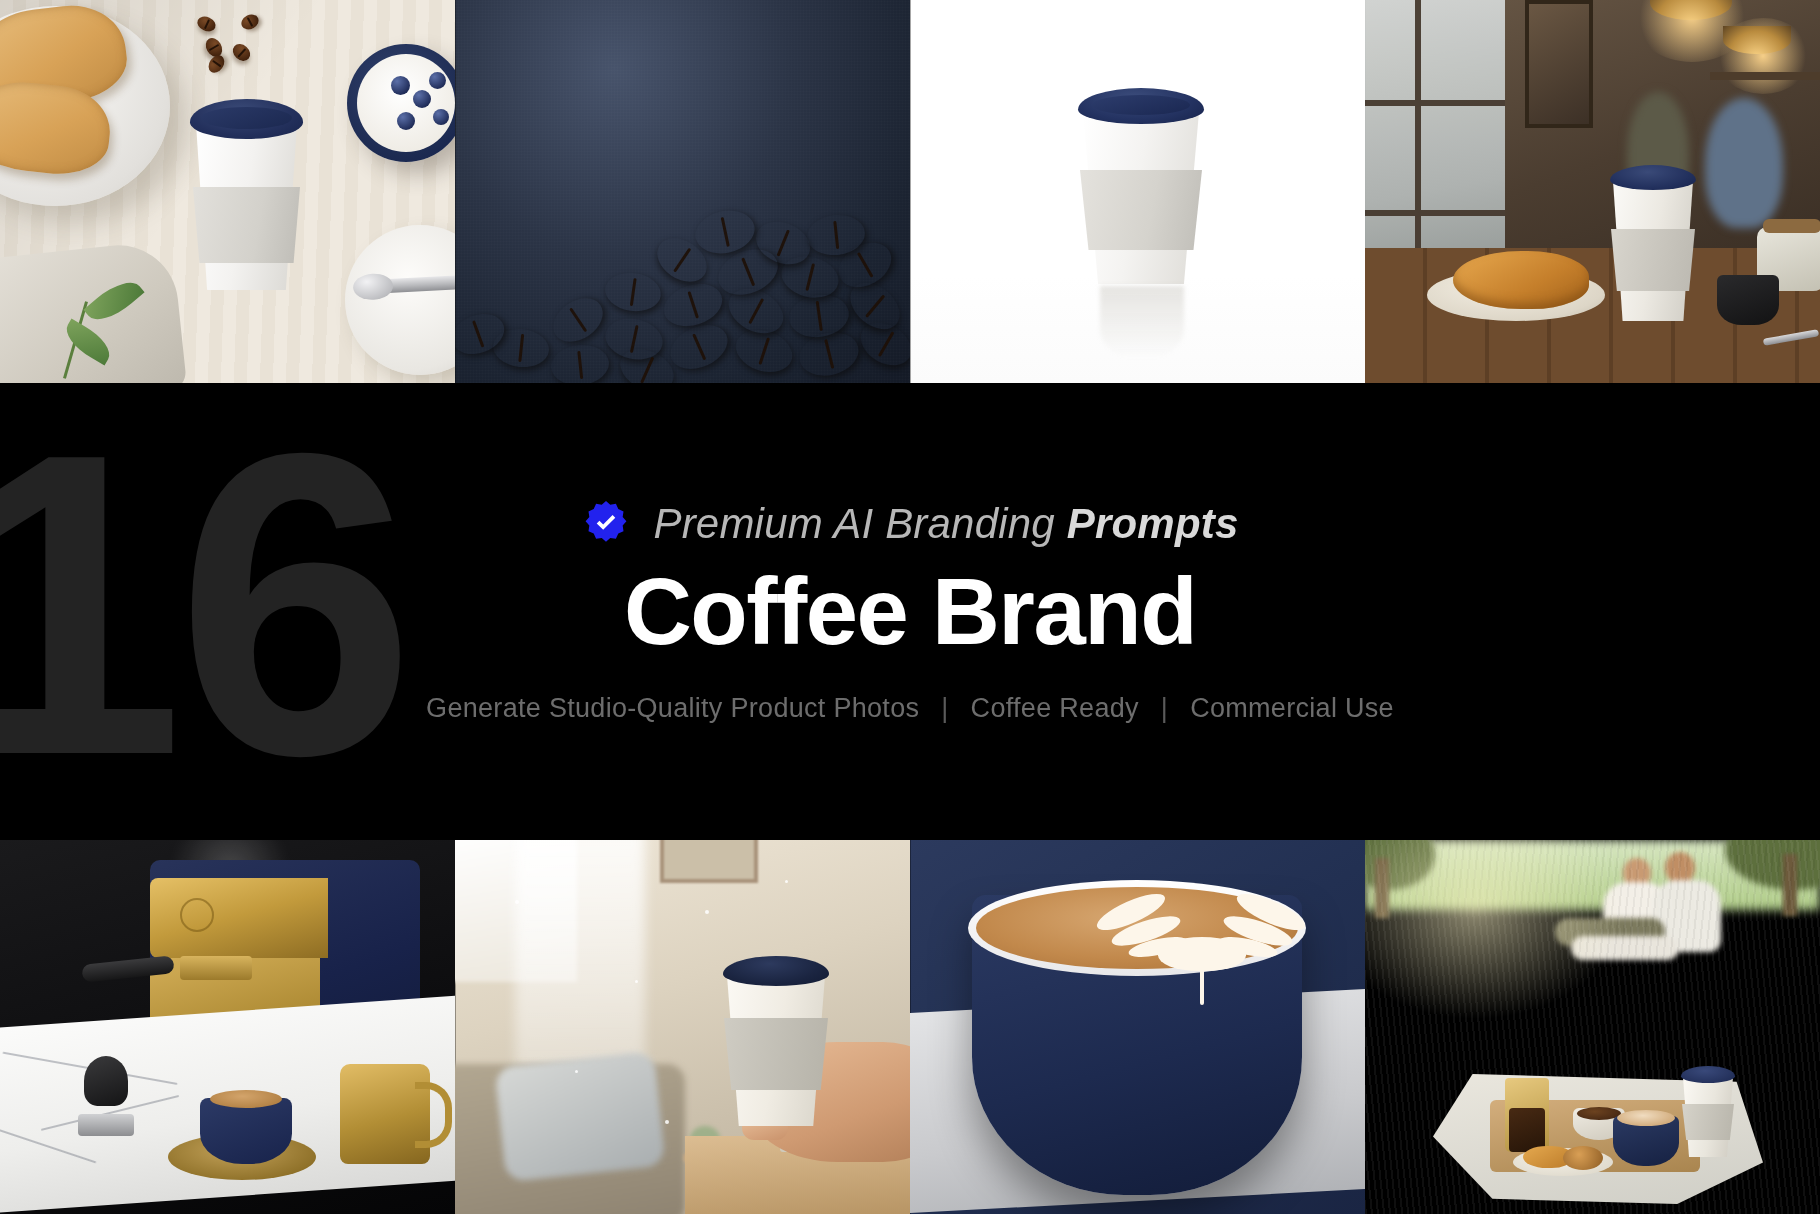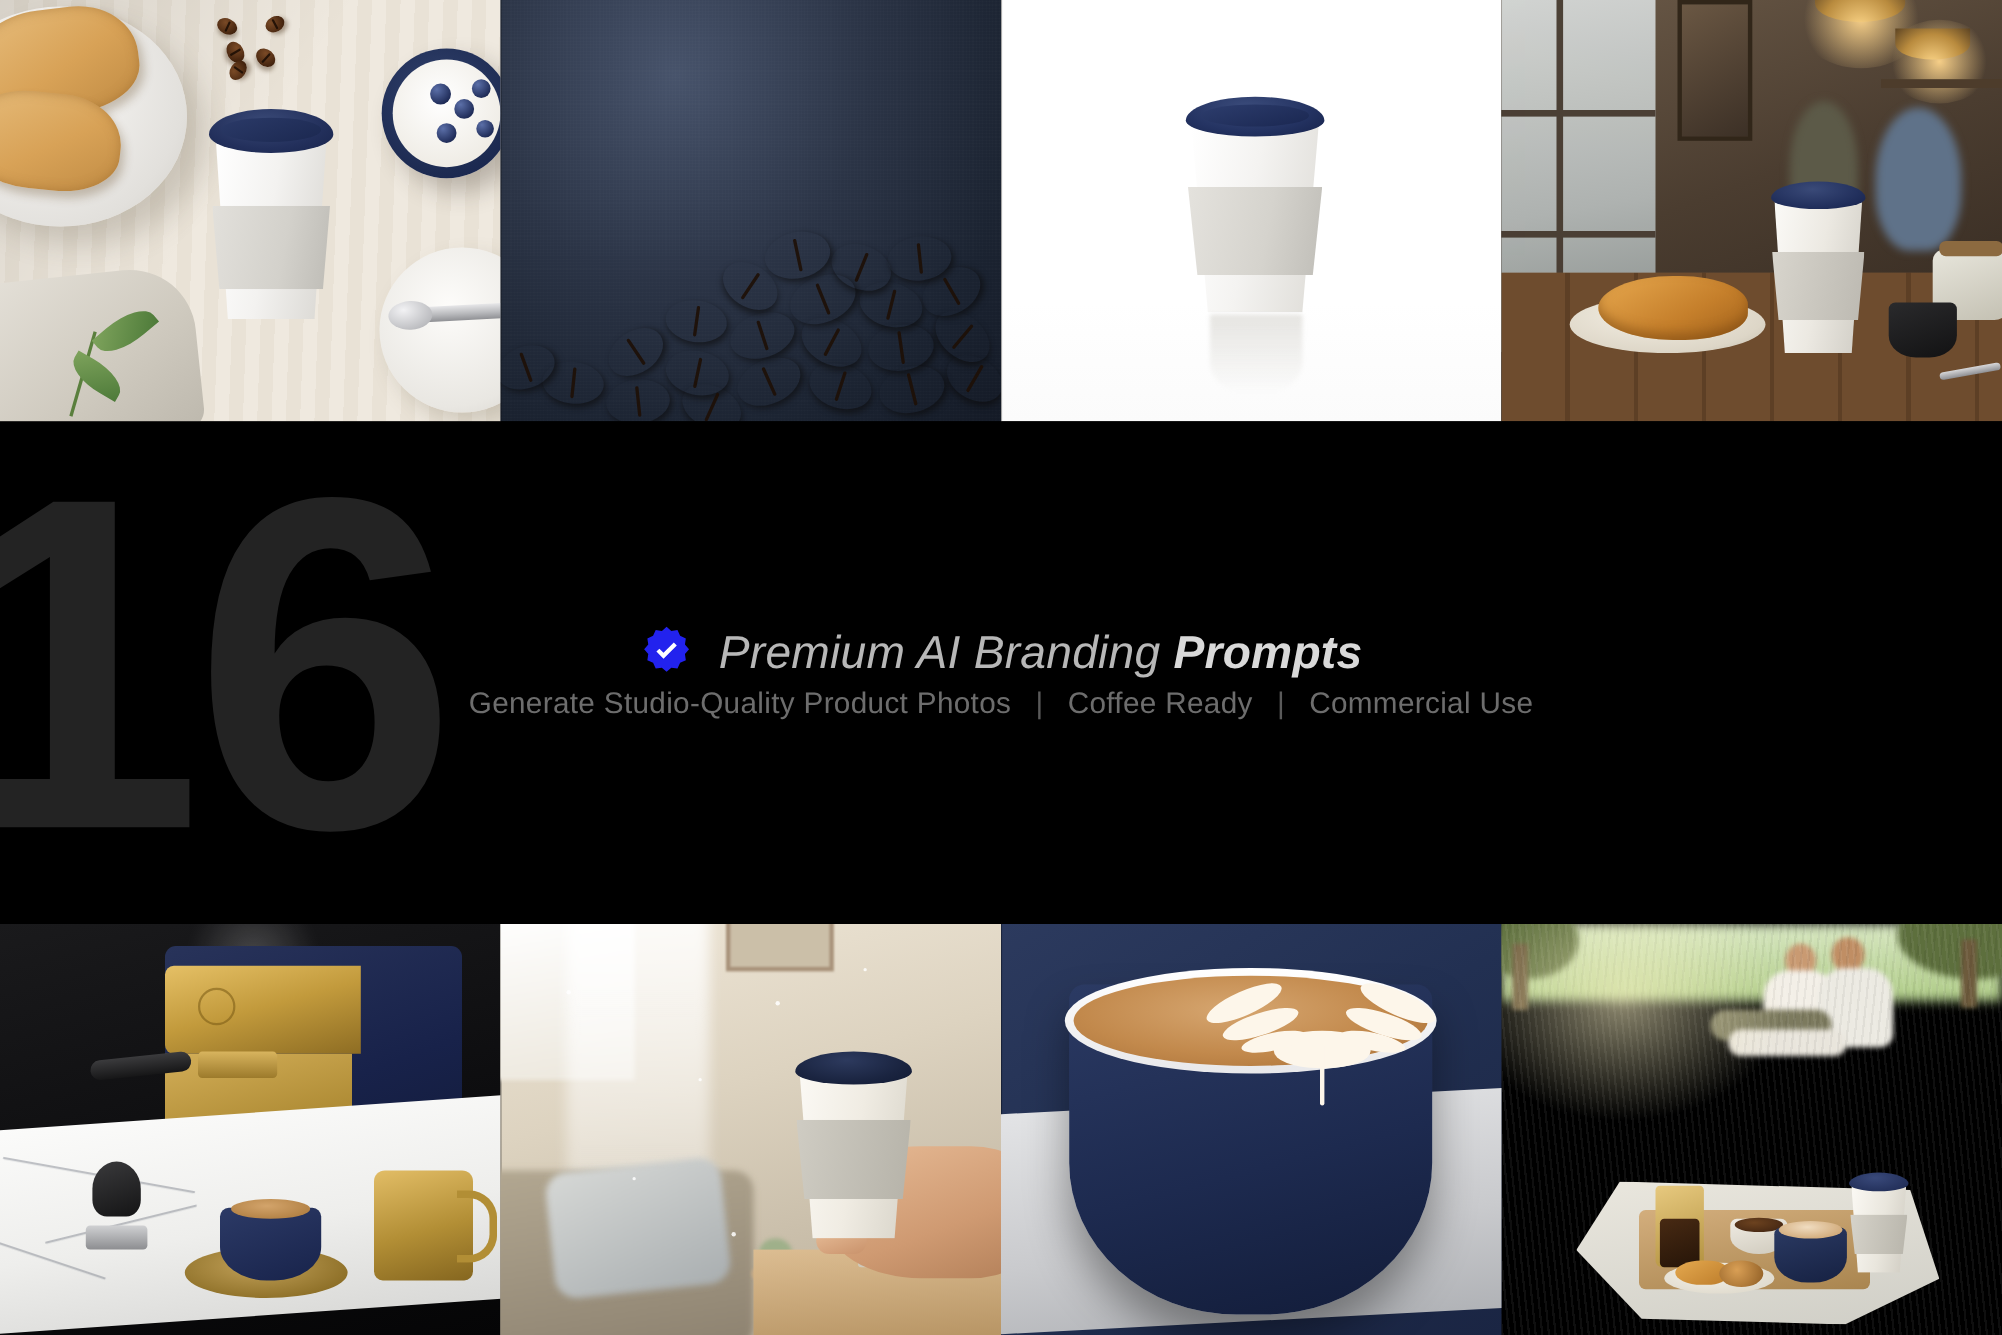--- a/index.html
+++ b/index.html
@@ -415,20 +415,21 @@
       <div class="eyebrow">
         <span class="badge">
           <svg viewBox="0 0 48 48" aria-hidden="true">
             <path fill="#2222ee" d="M24 1.8l4.1 3.6 5.4-.8 2.3 5 5 2.3-.8 5.4 3.6 4.1-3.6 4.1.8 5.4-5 2.3-2.3 5-5.4-.8L24 41l-4.1-3.6-5.4.8-2.3-5-5-2.3.8-5.4L4.4 21.4 8 17.3l-.8-5.4 5-2.3 2.3-5 5.4.8z"></path>
             <path fill="#ffffff" d="M21.3 29.6l-6.2-6.2 2.6-2.6 3.6 3.6 9-9 2.6 2.6z"></path>
           </svg>
         </span>
         <span class="eyebrow-text"><span>Premium AI Branding </span><b>Prompts</b></span>
       </div>
 
+      <div class="title">Coffee Brand</div>
 
       <div class="features">
         <span>Generate Studio-Quality Product Photos</span>
         <span class="sep">|</span>
         <span>Coffee Ready</span>
         <span class="sep">|</span>
         <span>Commercial Use</span>
       </div>
 
     </div>

